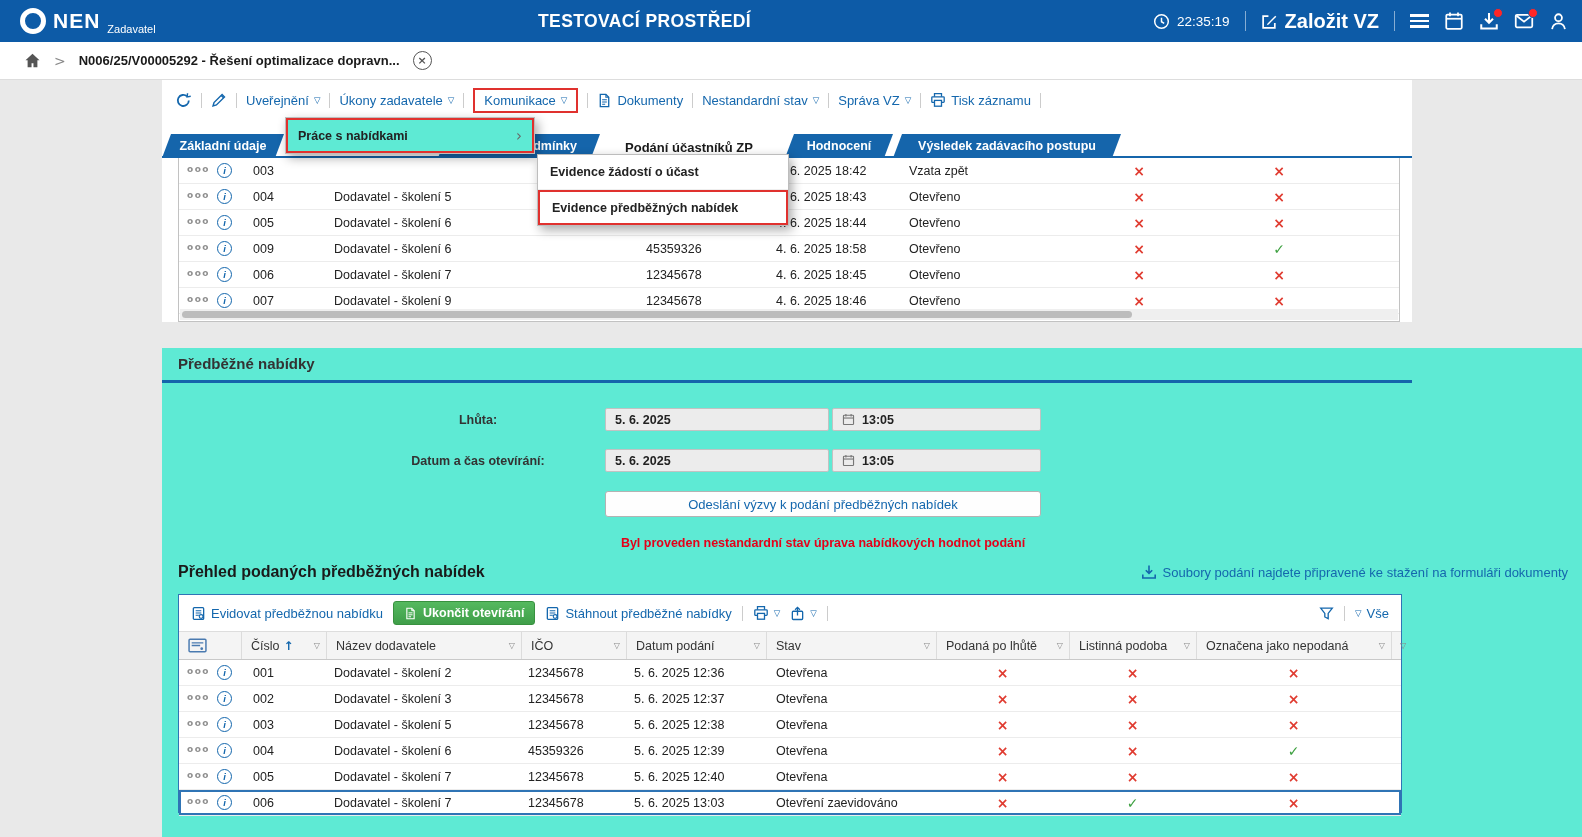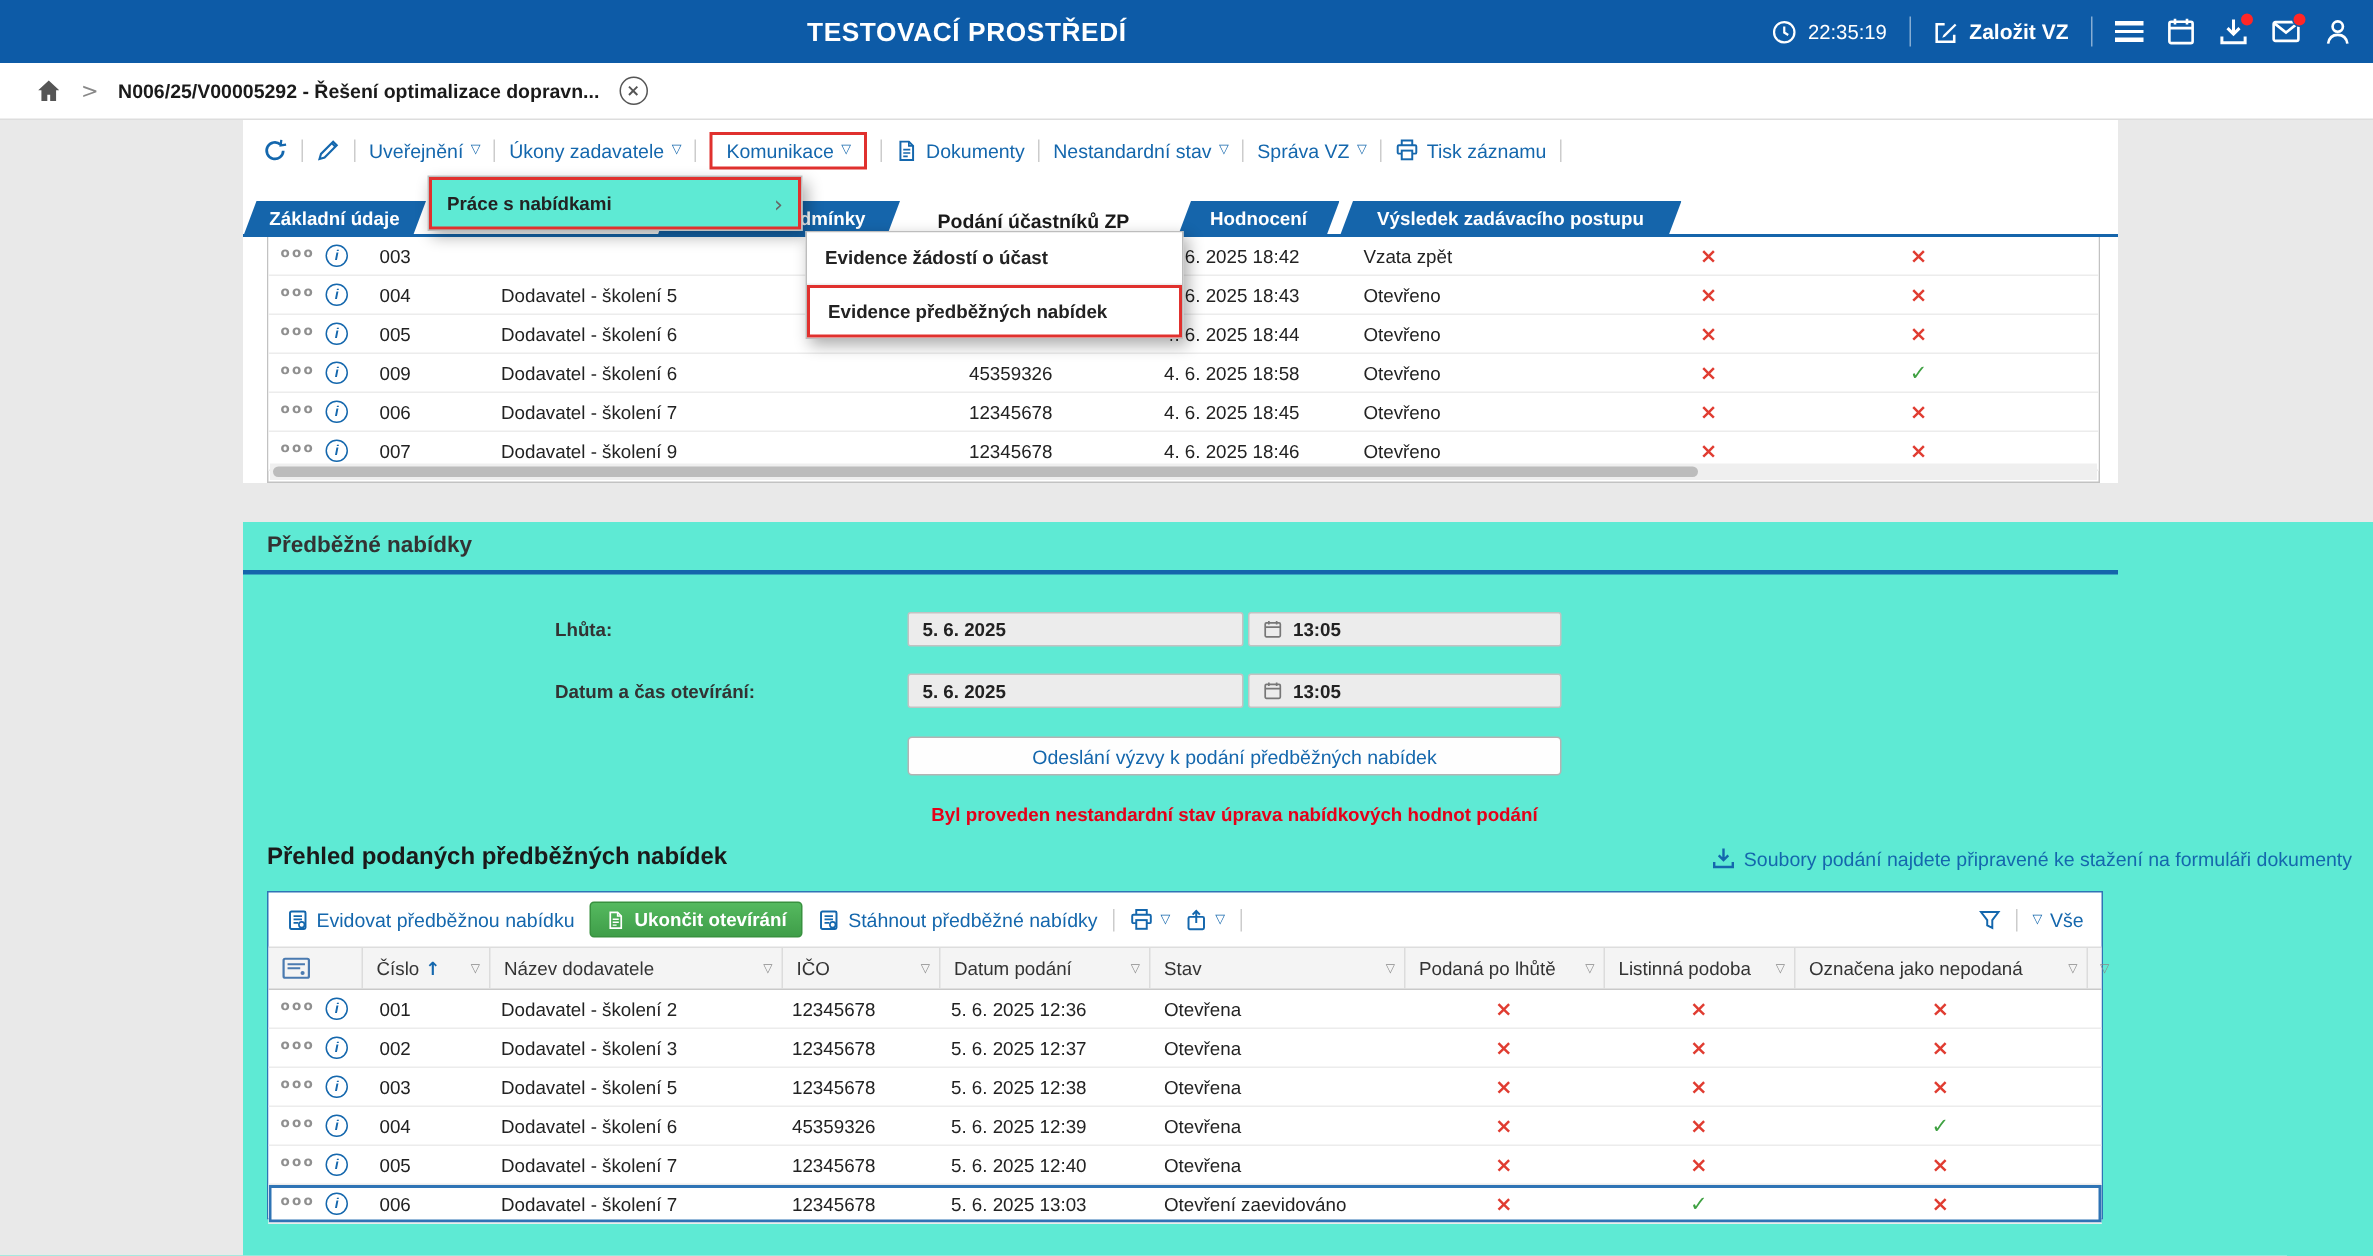--- a/index.html
+++ b/index.html
@@ -12,21 +12,21 @@
   .topbar{position:absolute;left:0;top:0;width:1582px;height:42px;background:#0d5ba7;color:#fff;z-index:40}
   .logo{position:absolute;left:20px;top:0;height:42px;display:flex;align-items:center;gap:7px}
   .logo-ring{width:26px;height:26px;border:5px solid #fff;border-radius:50%;box-sizing:border-box}
   .brand{font-size:21px;font-weight:bold;letter-spacing:1px}
   .brand-sub{font-size:11px;align-self:flex-end;margin-bottom:7px}
   .env{position:absolute;left:538px;top:0;height:42px;display:flex;align-items:center;font-size:17.5px;font-weight:bold;letter-spacing:.4px}
   .tright{position:absolute;right:14px;top:0;height:42px;display:flex;align-items:center;gap:15px}
   .titem{display:flex;align-items:center;gap:7px;position:relative;cursor:pointer}
   .tsep{width:1px;height:20px;background:rgba(255,255,255,.5)}
   .ttime{font-size:13.5px}
-  .tcreate{font-size:14px;font-weight:bold}
+  .tcreate{font-size:20px;font-weight:bold}
   .burger{display:flex;flex-direction:column;gap:3px;cursor:pointer}
   .burger i{display:block;width:19px;height:2.5px;background:#fff}
   .badge{position:absolute;top:-3px;right:-4px;width:8px;height:8px;border-radius:50%;background:#ff2626;border:1px solid #0d5ba7}
 
   
   .crumb{position:absolute;left:0;top:42px;width:1582px;height:38px;background:#fff;display:flex;align-items:center;gap:13px;padding-left:24px;box-sizing:border-box;border-bottom:1px solid #ddd}
   .crumb-sep{color:#888;font-size:14px}
   .crumb-title{font-weight:bold;font-size:13px;color:#1a1a1a}
   .close-chip{width:19px;height:19px;border:1.5px solid #555;border-radius:50%;display:flex;align-items:center;justify-content:center;color:#555;font-size:11px;font-weight:bold;box-sizing:border-box;cursor:pointer}
 
@@ -71,21 +71,21 @@
   .menu2{left:537px;top:154px;width:250px}
   .mitem{height:35px;display:flex;align-items:center;padding:0 12px;border-bottom:1px solid #eee;box-sizing:border-box;background:#fff;cursor:pointer}
   .mitem:last-child{border-bottom:none}
   .mitem.hl{background:#5eead4;border:2px solid #e0312e;padding:0 10px}
   .mitem.redbox{border:2px solid #e0312e}
   .marrow{margin-left:auto;color:#666;font-size:15px;font-weight:normal;font-family:"DejaVu Sans",sans-serif}
 
   
   .sec-h1{position:absolute;left:16px;top:7px;font-size:15px;font-weight:bold;color:#333}
   .sec-underline{position:absolute;left:0;top:32px;width:1250px;height:3px;background:#1565ab}
-  .flabel{position:absolute;left:208px;width:240px;text-align:left;font-weight:bold;font-size:12.5px;color:#333}
+  .flabel{position:absolute;left:196px;width:240px;text-align:center;font-weight:bold;font-size:12.5px;color:#333}
   .fl1{top:65px}.fl2{top:106px}
   .frow{position:absolute;left:443px;width:436px;height:23px;display:flex;gap:3px}
   .fr1{top:60px}.fr2{top:101px}
   .fbox{background:#ececec;border:1px solid #c2c2c2;border-radius:2px;display:flex;align-items:center;gap:7px;padding:0 9px;box-sizing:border-box;font-weight:bold;font-size:12.5px;color:#222}
   .fdate{width:224px}
   .ftime{flex:1}
   .send-btn{position:absolute;left:443px;top:143px;width:436px;height:26px;background:#fefefe;border:1px solid #b3b3b3;border-radius:3px;color:#1467ad;font-size:13px;display:flex;align-items:center;justify-content:center;box-sizing:border-box;cursor:pointer}
   .warn{position:absolute;left:403px;top:188px;width:516px;text-align:center;color:#e50019;font-weight:bold;font-size:12.5px}
   .sec-h2{position:absolute;left:16px;top:215px;font-size:16px;font-weight:bold;color:#1a1a1a}
   .dl-link{position:absolute;right:20px;top:216px;display:flex;align-items:center;gap:6px;color:#1467ad;font-size:13px;cursor:pointer}
@@ -165,20 +165,25 @@
       </symbol>
 <symbol id="s-grid" viewBox="0 0 18 14">
         <rect x="1" y="1" width="16" height="12" rx="1" fill="none" stroke="currentColor" stroke-width="1.4"></rect>
         <path d="M3.5 4.5h11M3.5 7h8" stroke="currentColor" stroke-width="1.2"></path>
         <circle cx="13" cy="10" r="1.3" fill="currentColor"></circle>
       </symbol>
 </defs>
 </svg>
 
 <div class="topbar">
+  <div class="logo">
+    <span class="logo-ring"></span>
+    <span class="brand">NEN</span>
+    <span class="brand-sub">Zadavatel</span>
+  </div>
   <div class="env">TESTOVACÍ PROSTŘEDÍ</div>
   <div class="tright">
     <span class="titem">
       <svg class="i18" width="17" height="17">
           <use href="#s-clock"></use>
         </svg>
       <span class="ttime">22:35:19</span>
     </span>
     <span class="tsep"></span>
     <span class="titem">

